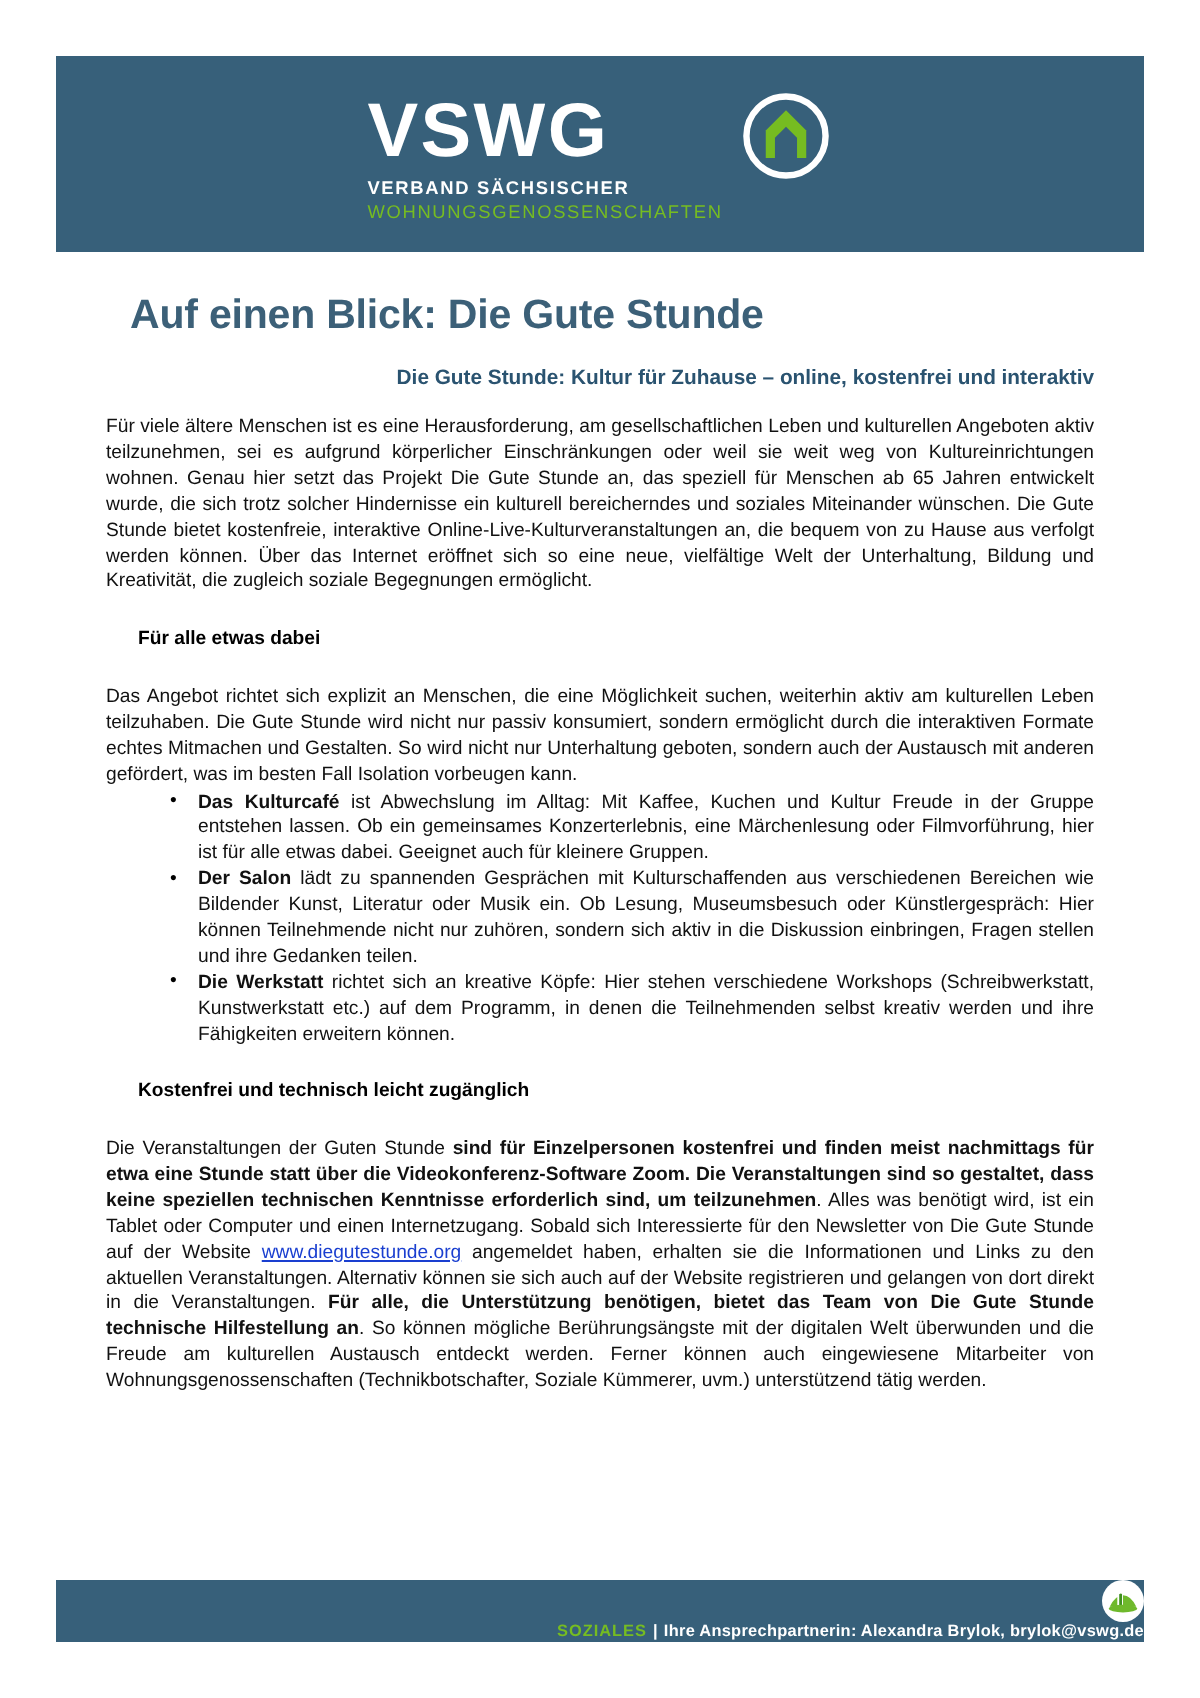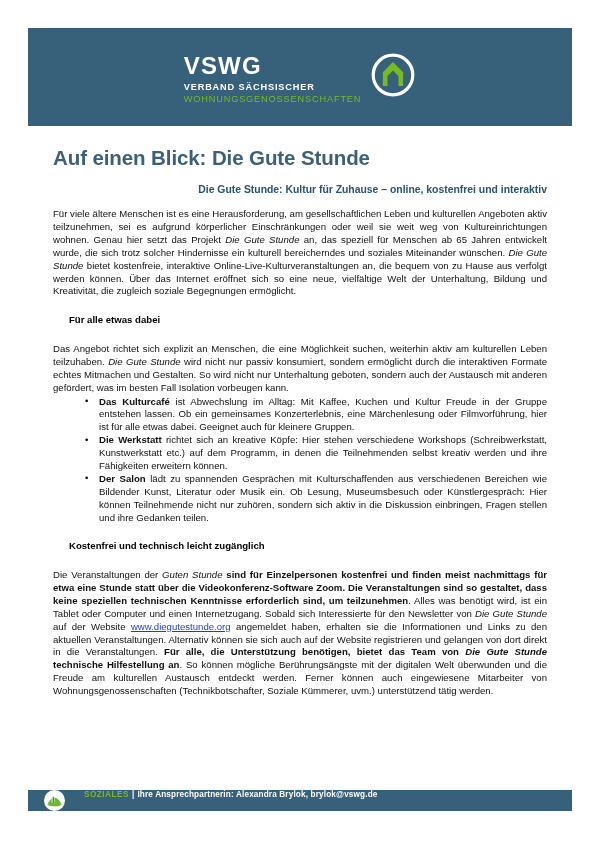--- a/index.html
+++ b/index.html
@@ -42,21 +42,21 @@
     transform: translateY(2px);
   }
   .logo-text-block {
     display: flex;
     flex-direction: column;
     align-items: flex-start;
     line-height: 1;
   }
   .logo-wordmark {
     color: #ffffff;
-    font-size: 24px;
+    font-size: 38px;
     font-weight: bold;
     letter-spacing: 1.2px;
     font-family: "Liberation Sans", sans-serif;
   }
   .logo-sub1 {
     color: #ffffff;
     font-size: 9.2px;
     font-weight: bold;
     letter-spacing: 0.85px;
     margin-top: 5px;
@@ -81,21 +81,21 @@
     position: absolute;
     left: 53px;
     top: 146px;
     width: 494px;
   }
 
   h1.doc-title {
     color: #3c6078;
     font-size: 20.5px;
     font-weight: bold;
-    margin: 0 0 13px 0;
+    margin: 0 0 13px 12px;
     letter-spacing: -0.1px;
     line-height: 1.15;
   }
 
   h2.sub-head {
     color: #2a5370;
     font-size: 10.4px;
     font-weight: bold;
     margin: 0 0 12px 0;
     line-height: 1.3;
@@ -114,21 +114,21 @@
     font-size: 9.6px;
     line-height: 1.345;
     margin: 0;
     text-align: justify;
     color: #111111;
   }
   p.spaced {
     margin-top: 11px;
   }
 
-  .it { font-style: italic; }
+  .it { }
   .bd { font-weight: bold; }
 
   a.link {
     color: #1a3fd0;
     text-decoration: underline;
   }
 
   ul.format-list {
     margin: 1px 0 12px 0;
     padding: 0 0 0 32px;
@@ -151,26 +151,27 @@
     font-size: 9.6px;
     color: #000000;
   }
 
   
   .footer-band {
     position: absolute;
     left: 28px;
     top: 790px;
     width: 544px;
-    height: 21px;
+    height: 31px;
     background: #37607a;
     display: flex;
-    align-items: flex-start;
+    align-items: flex-end;
     padding-left: 16px;
     box-sizing: border-box;
+    flex-direction: column;
   }
   .footer-icon {
     width: 21px;
     height: 21px;
     border-radius: 50%;
     background: #ffffff;
     display: flex;
     align-items: center;
     justify-content: center;
     flex: 0 0 auto;
@@ -223,22 +224,22 @@
     <h2 class="sub-head">Die Gute Stunde: Kultur für Zuhause – online, kostenfrei und interaktiv</h2>
 
     <p class="body-text"><span>Für viele ältere Menschen ist es eine Herausforderung, am gesellschaftlichen Leben und kulturellen Angeboten aktiv teilzunehmen, sei es aufgrund körperlicher Einschränkungen oder weil sie weit weg von Kultureinrichtungen wohnen. Genau hier setzt das Projekt </span><span class="it">Die Gute Stunde</span><span> an, das speziell für Menschen ab 65 Jahren entwickelt wurde, die sich trotz solcher Hindernisse ein kulturell bereicherndes und soziales Miteinander wünschen. </span><span class="it">Die Gute Stunde</span><span> bietet kostenfreie, interaktive Online-Live-Kulturveranstaltungen an, die bequem von zu Hause aus verfolgt werden können. Über das Internet eröffnet sich so eine neue, vielfältige Welt der Unterhaltung, Bildung und Kreativität, die zugleich soziale Begegnungen ermöglicht.</span></p>
 
     <h3 class="section-head spaced">Für alle etwas dabei</h3>
     <p class="body-text"><span>Das Angebot richtet sich explizit an Menschen, die eine Möglichkeit suchen, weiterhin aktiv am kulturellen Leben teilzuhaben. </span><span class="it">Die Gute Stunde</span><span> wird nicht nur passiv konsumiert, sondern ermöglicht durch die interaktiven Formate echtes Mitmachen und Gestalten. So wird nicht nur Unterhaltung geboten, sondern auch der Austausch mit anderen gefördert, was im besten Fall Isolation vorbeugen kann.</span></p>
 
 
     <ul class="format-list">
       <li><span class="bd">Das Kulturcafé</span><span> ist Abwechslung im Alltag: Mit Kaffee, Kuchen und Kultur Freude in der Gruppe entstehen lassen. Ob ein gemeinsames Konzerterlebnis, eine Märchenlesung oder Filmvorführung, hier ist für alle etwas dabei. Geeignet auch für kleinere Gruppen.</span></li>
+      <li><span class="bd">Der Salon</span><span> lädt zu spannenden Gesprächen mit Kulturschaffenden aus verschiedenen Bereichen wie Bildender Kunst, Literatur oder Musik ein. Ob Lesung, Museumsbesuch oder Künstlergespräch: Hier können Teilnehmende nicht nur zuhören, sondern sich aktiv in die Diskussion einbringen, Fragen stellen und ihre Gedanken teilen.</span></li>
       <li><span class="bd">Die Werkstatt</span><span> richtet sich an kreative Köpfe: Hier stehen verschiedene Workshops (Schreibwerkstatt, Kunstwerkstatt etc.) auf dem Programm, in denen die Teilnehmenden selbst kreativ werden und ihre Fähigkeiten erweitern können.</span></li>
-      <li><span class="bd">Der Salon</span><span> lädt zu spannenden Gesprächen mit Kulturschaffenden aus verschiedenen Bereichen wie Bildender Kunst, Literatur oder Musik ein. Ob Lesung, Museumsbesuch oder Künstlergespräch: Hier können Teilnehmende nicht nur zuhören, sondern sich aktiv in die Diskussion einbringen, Fragen stellen und ihre Gedanken teilen.</span></li>
     </ul>
 
     <h3 class="section-head spaced">Kostenfrei und technisch leicht zugänglich</h3>
     <p class="body-text"><span>Die Veranstaltungen der </span><span class="it">Guten Stunde</span><span class="bd"> sind für Einzelpersonen kostenfrei und finden meist nachmittags für etwa eine Stunde statt über die Videokonferenz-Software Zoom. Die Veranstaltungen sind so gestaltet, dass keine speziellen technischen Kenntnisse erforderlich sind, um teilzunehmen</span><span>. Alles was benötigt wird, ist ein Tablet oder Computer und einen Internetzugang. Sobald sich Interessierte für den Newsletter von </span><span class="it">Die Gute Stunde</span><span> auf der Website </span><a class="link" href="#">www.diegutestunde.org</a><span> angemeldet haben, erhalten sie die Informationen und Links zu den aktuellen Veranstaltungen. Alternativ können sie sich auch auf der Website registrieren und gelangen von dort direkt in die Veranstaltungen. </span><span class="bd">Für alle, die Unterstützung benötigen, bietet das Team von </span><span class="bd it">Die Gute Stunde</span><span class="bd"> technische Hilfestellung an</span><span>. So können mögliche Berührungsängste mit der digitalen Welt überwunden und die Freude am kulturellen Austausch entdeckt werden. Ferner können auch eingewiesene Mitarbeiter von Wohnungsgenossenschaften (Technikbotschafter, Soziale Kümmerer, uvm.) unterstützend tätig werden.</span></p>
 
   </div>
 
   <div class="footer-band">
     <div class="footer-icon">
       <svg viewBox="0 0 40 40" width="19" height="19">

